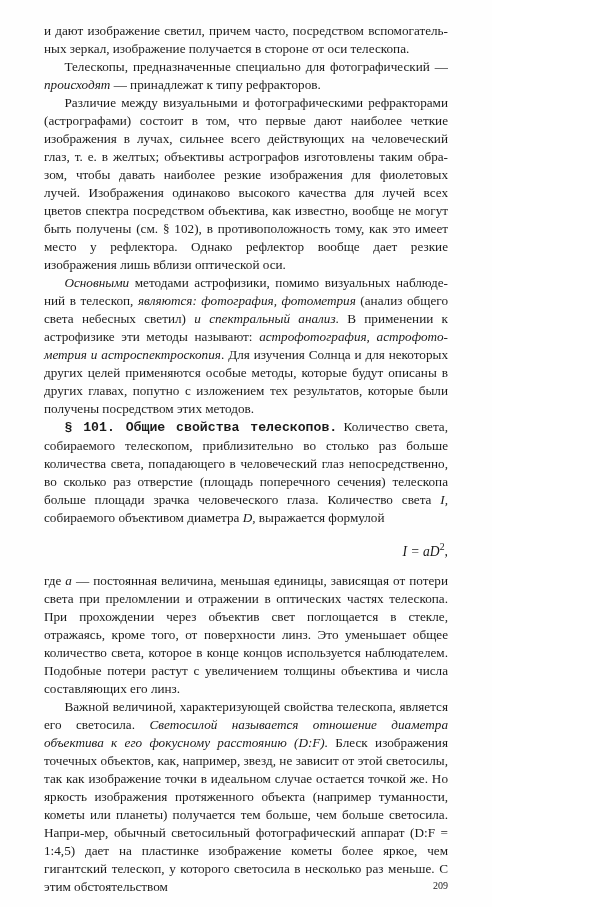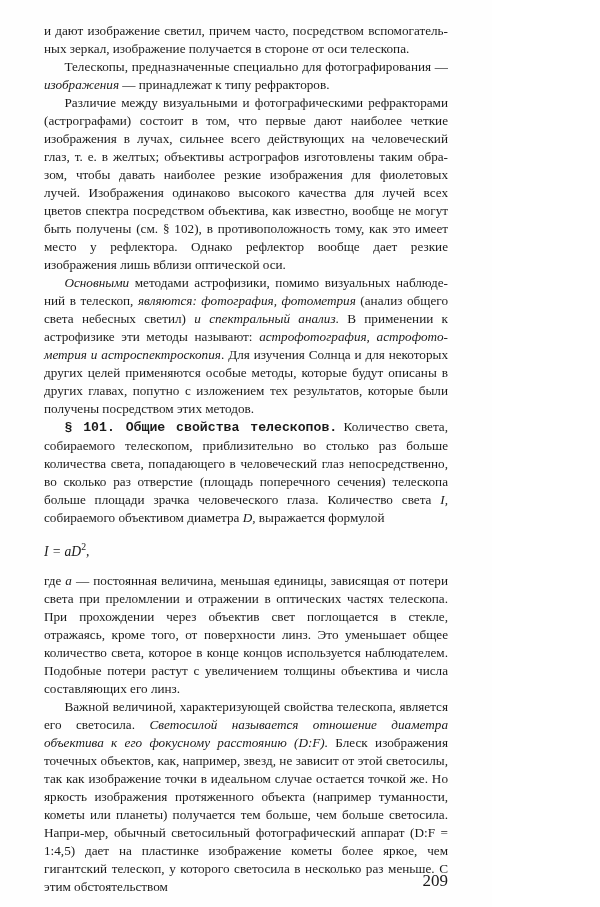--- a/index.html
+++ b/index.html
@@ -36,51 +36,51 @@
     text-indent: 0;
   }
   .it {
     font-style: italic;
   }
   .section-head {
     font-weight: bold;
     font-family: Liberation Mono, monospace;
   }
   .formula {
-    text-align: left;
+    text-align: right;
     font-style: italic;
     margin: 11px 0 11px 0;
     font-size: 13.6px;
     text-indent: 0;
   }
   .formula .sup {
     vertical-align: super;
     font-size: 0.72em;
     font-style: normal;
   }
   .pageno {
     position: absolute;
     right: 44px;
     bottom: 16px;
-    font-size: 17px;
+    font-size: 10px;
     font-family: "Liberation Serif", serif;
   }
 </style>
 </head>
 <body>
 
 <div class="page">
   <div class="body-text">
 
     <p class="noindent">
       <span>и дают изображение светил, причем часто, посредством вспомогатель-ных зеркал, изображение получается в стороне от оси телескопа.</span>
     </p>
 
     <p>
-      <span>Телескопы, предназначенные специально для фотографирования — </span><span class="it">изображения</span><span> — принадлежат к типу рефракторов.</span>
+      <span>Телескопы, предназначенные специально для фотографический — </span><span class="it">происходят</span><span> — принадлежат к типу рефракторов.</span>
     </p>
 
     <p>
       <span>Различие между визуальными и фотографическими рефракторами (астрографами) состоит в том, что первые дают наиболее четкие изображения в лучах, сильнее всего действующих на человеческий глаз, т. е. в желтых; объективы астрографов изготовлены таким обра-зом, чтобы давать наиболее резкие изображения для фиолетовых лучей. Изображения одинаково высокого качества для лучей всех цветов спектра посредством объектива, как известно, вообще не могут быть получены (см. § 102), в противоположность тому, как это имеет место у рефлектора. Однако рефлектор вообще дает резкие изображения лишь вблизи оптической оси.</span>
     </p>
 
     <p>
       <span class="it">Основными</span><span> методами астрофизики, помимо визуальных наблюде-ний в телескоп, </span><span class="it">являются: фотография, фотометрия</span><span> (анализ общего света небесных светил) </span><span class="it">и спектральный анализ</span><span>. В применении к астрофизике эти методы называют: </span><span class="it">астрофотография, астрофото-метрия и астроспектроскопия</span><span>. Для изучения Солнца и для некоторых других целей применяются особые методы, которые будут описаны в других главах, попутно с изложением тех результатов, которые были получены посредством этих методов.</span>
     </p>
 

